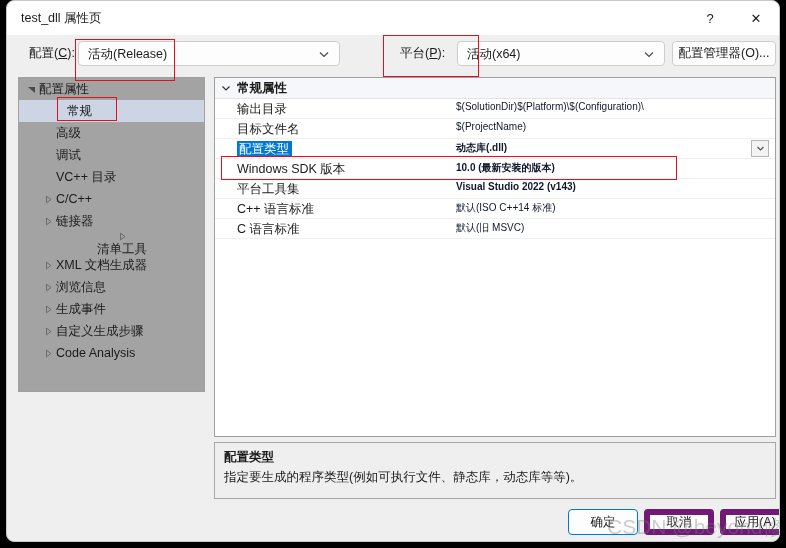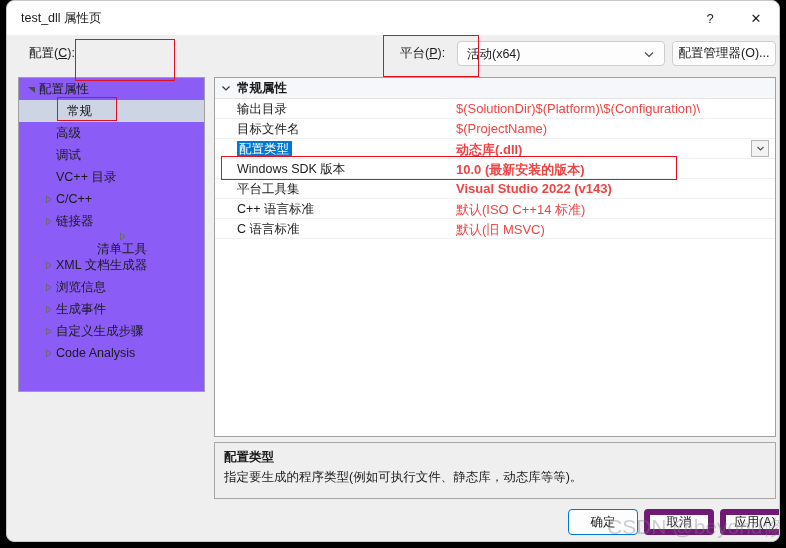--- a/index.html
+++ b/index.html
@@ -78,21 +78,21 @@
     display: flex; align-items: center; justify-content: center;
     font-size: 12.5px; color: #1b1b1b;
     white-space: nowrap;
     cursor: default;
   }
 
   
   #tree-panel {
     position: absolute; left: 11px; top: 76px;
     width: 187px; height: 315px;
-    background: #8b5cf6;
+    background: #a3a3a3;
     border: 1px solid #a0a0a0;
     overflow: hidden;
   }
   .tree-row {
     position: relative;
     height: 22px;
     display: flex; align-items: center;
     font-size: 12.5px; color: #1b1b1b;
     white-space: nowrap;
     cursor: default;
@@ -133,21 +133,21 @@
     border-bottom: 1px solid #f0f0f0;
     cursor: default;
   }
   .prop-name {
     position: absolute; left: 22px; top: 2px;
     font-size: 12.5px; color: #1b1b1b;
     white-space: nowrap;
   }
   .prop-value {
     position: absolute; left: 241px; top: 2px;
-    font-size: 13px; color: #ef4444;
+    font-size: 10px; color: #0f172a;
     white-space: nowrap;
   }
   .prop-value.bold { font-weight: bold; }
   .prop-row.selected .prop-name {
     left: 22px;
     background: #0078d4;
     color: #ffffff;
     padding: 0 3px 0 2px;
     line-height: 16px;
   }
@@ -228,20 +228,28 @@
 
   <div id="titlebar">
     <div id="title-text">test_dll 属性页</div>
     <div class="win-btn" id="help-btn">?</div>
     <div class="win-btn" id="close-btn">✕</div>
   </div>
 
   <div id="configbar">
     <div class="cfg-label" id="cfg-label-conf"><span>配置</span>(<u>C</u>)<span>:</span></div>
 
+    <div class="combo" id="combo-config">
+      <div class="combo-value">活动(Release)</div>
+      <span class="combo-arrow">
+        <svg width="12" height="12" viewBox="0 0 12 12">
+            <path d="M2 4.5 L6 8.5 L10 4.5" fill="none" stroke="#444" stroke-width="1.1"></path>
+          </svg>
+      </span>
+    </div>
 
     <div class="cfg-label" id="cfg-label-plat"><span>平台</span>(<u>P</u>)<span>:</span></div>
 
     <div class="combo" id="combo-platform">
       <div class="combo-value">活动(x64)</div>
       <span class="combo-arrow">
         <svg width="12" height="12" viewBox="0 0 12 12">
             <path d="M2 4.5 L6 8.5 L10 4.5" fill="none" stroke="#444" stroke-width="1.1"></path>
           </svg>
       </span>

